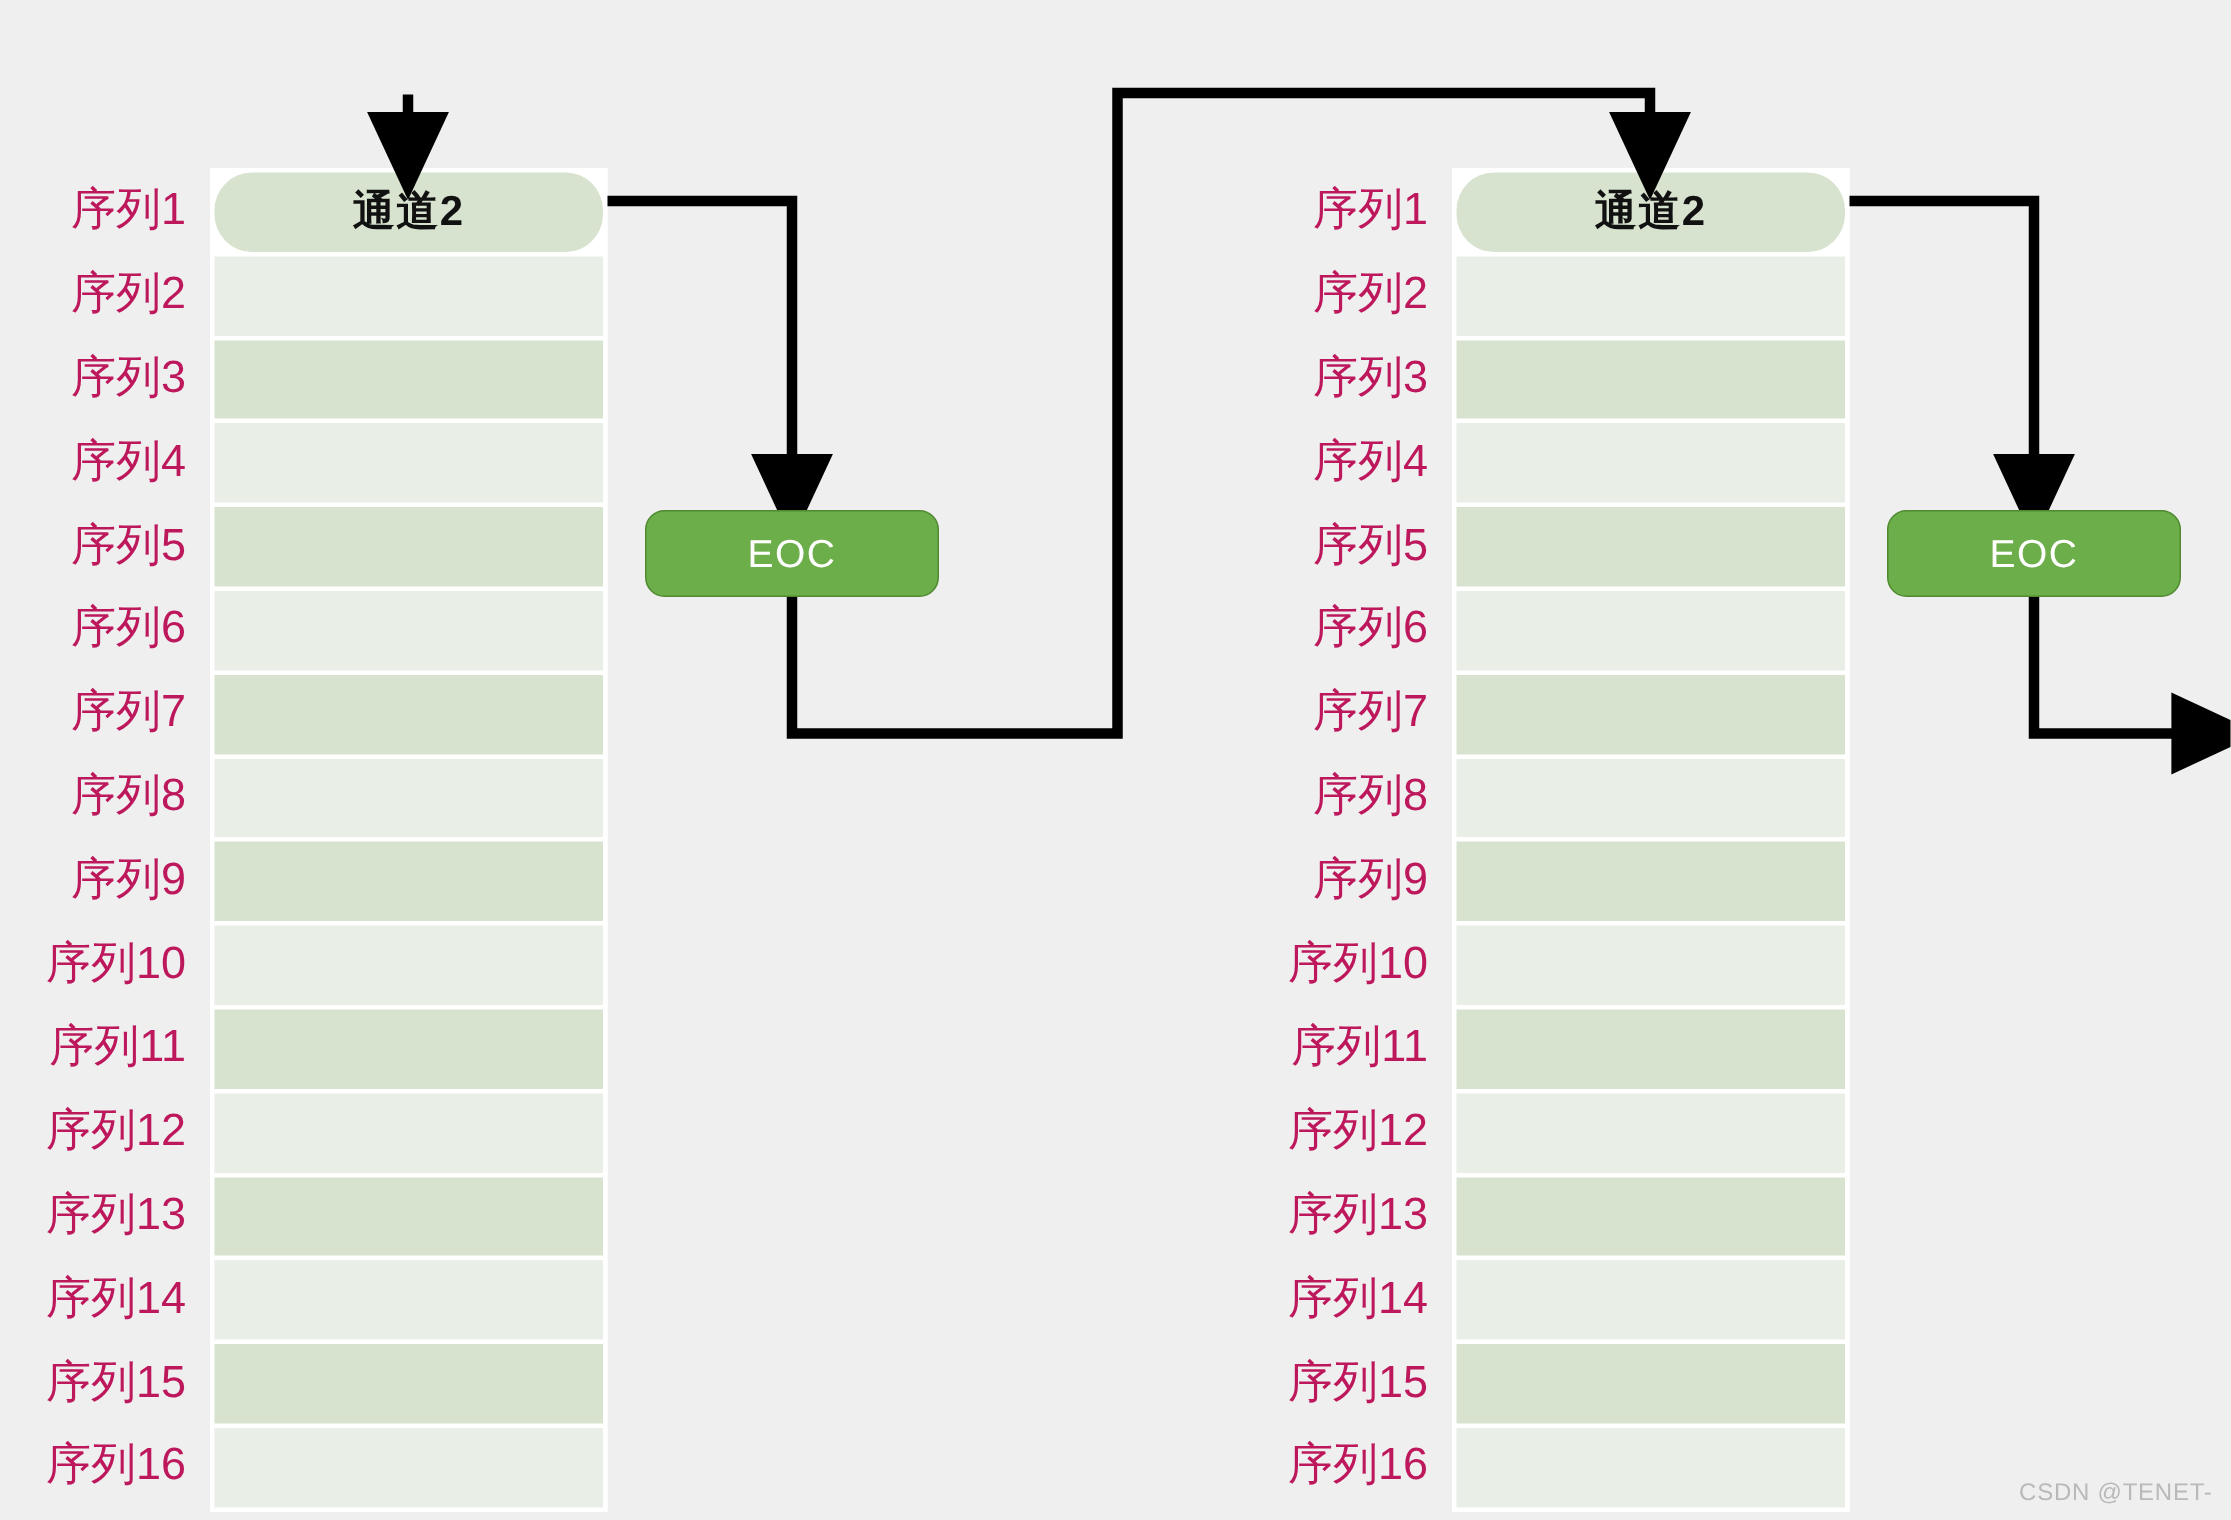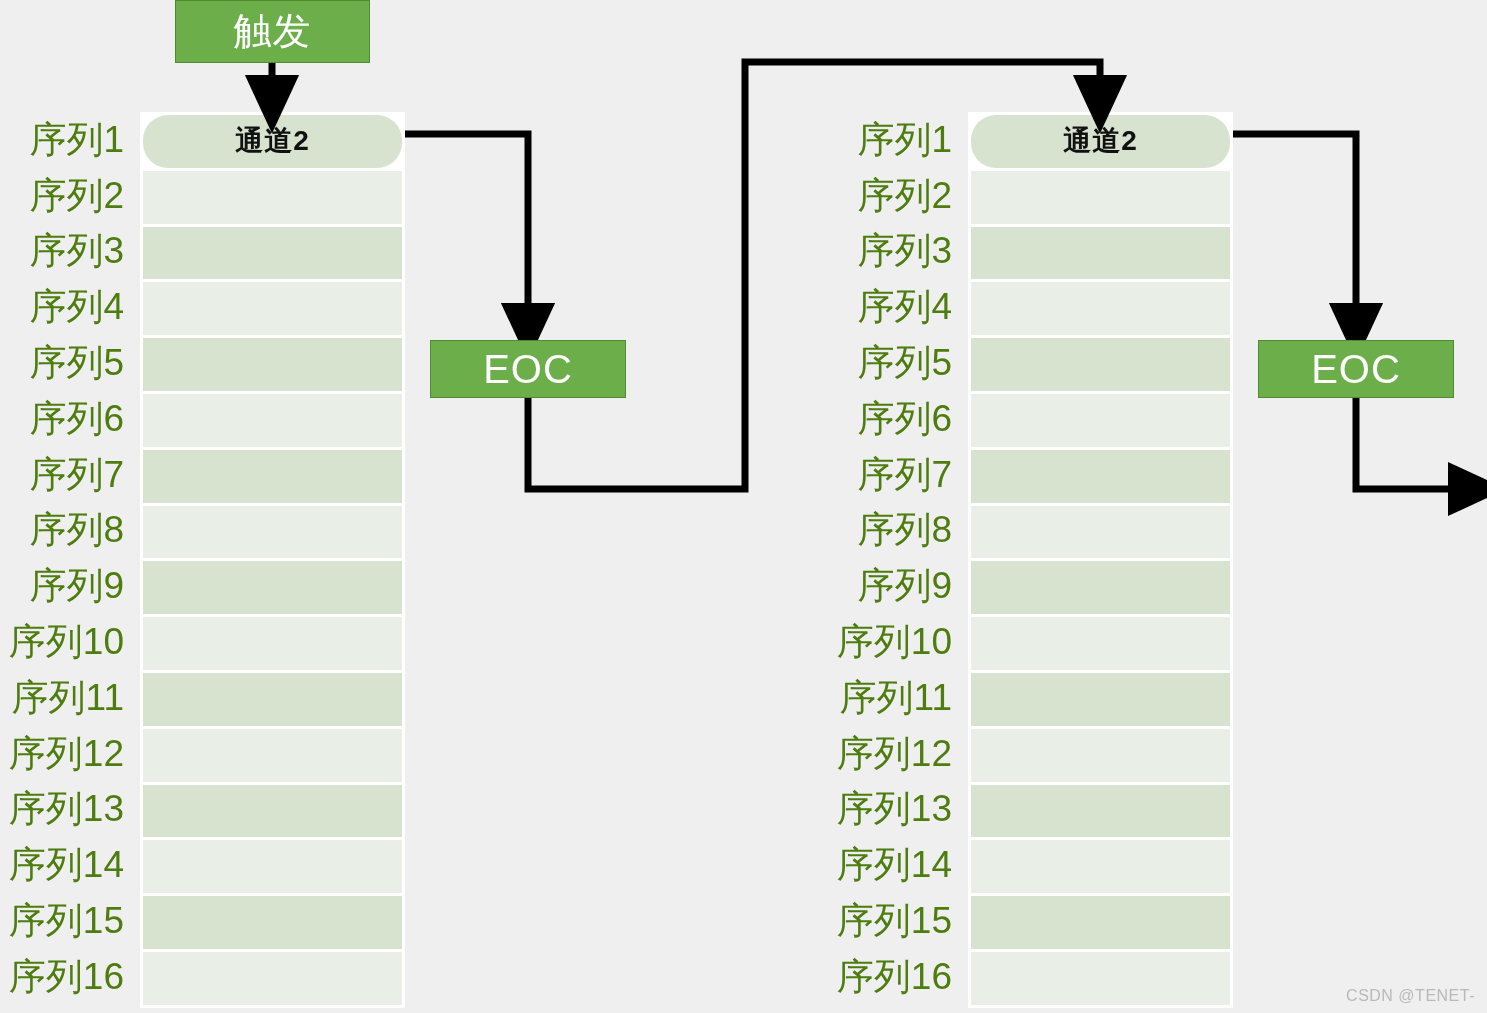--- a/index.html
+++ b/index.html
@@ -22,40 +22,41 @@
     color:#ffffff;
     letter-spacing:1px;
     z-index:6;
   }
   .greenbox.trigger{
     left:175px;top:0px;width:195px;height:63px;
     font-size:38px;
   }
   .greenbox.eoc{
     width:196px;height:58px;
-    font-size:40px;
+    font-size:26px;
+    border-radius:13px;
   }
   #eoc-left{left:430px;top:340px;}
   #eoc-right{left:1258px;top:340px;}
 
   
   .table-group{position:absolute;top:112px;}
   #group-left{left:0px;}
   #group-right{left:828px;}
 
   .labels{
     position:absolute;left:0;top:0;width:132px;
   }
   .label-cell{
     height:55.8px;
     display:flex;align-items:center;justify-content:flex-end;
     padding-right:8px;
     box-sizing:border-box;
-    font-size:37px;
-    color:#4d7c0f;
+    font-size:30px;
+    color:#be185d;
     white-space:nowrap;
     padding-left:17px;
   }
 
   .seq-table{
     position:absolute;left:140px;top:0px;
     width:265px;
     background:#ffffff;
     border:3px solid #ffffff;
     box-sizing:border-box;
@@ -103,23 +104,20 @@
 
     <path d="M405,134 L528,134 L528,332" stroke="#000000" stroke-width="7" fill="none" marker-end="url(#ah)"></path>
 
     <path d="M528,398 L528,489 L745,489 L745,62 L1100,62 L1100,104" stroke="#000000" stroke-width="7" fill="none" marker-end="url(#ah)"></path>
 
     <path d="M1233,134 L1356,134 L1356,332" stroke="#000000" stroke-width="7" fill="none" marker-end="url(#ah)"></path>
 
     <path d="M1356,398 L1356,489 L1477,489" stroke="#000000" stroke-width="7" fill="none" marker-end="url(#ah)"></path>
   </svg>
 
-  <div class="greenbox trigger">
-    <span>触发</span>
-  </div>
 
   <div class="table-group" id="group-left">
     <div class="labels">
       <div class="label-cell">序列1</div>
       <div class="label-cell">序列2</div>
       <div class="label-cell">序列3</div>
       <div class="label-cell">序列4</div>
       <div class="label-cell">序列5</div>
       <div class="label-cell">序列6</div>
       <div class="label-cell">序列7</div>

